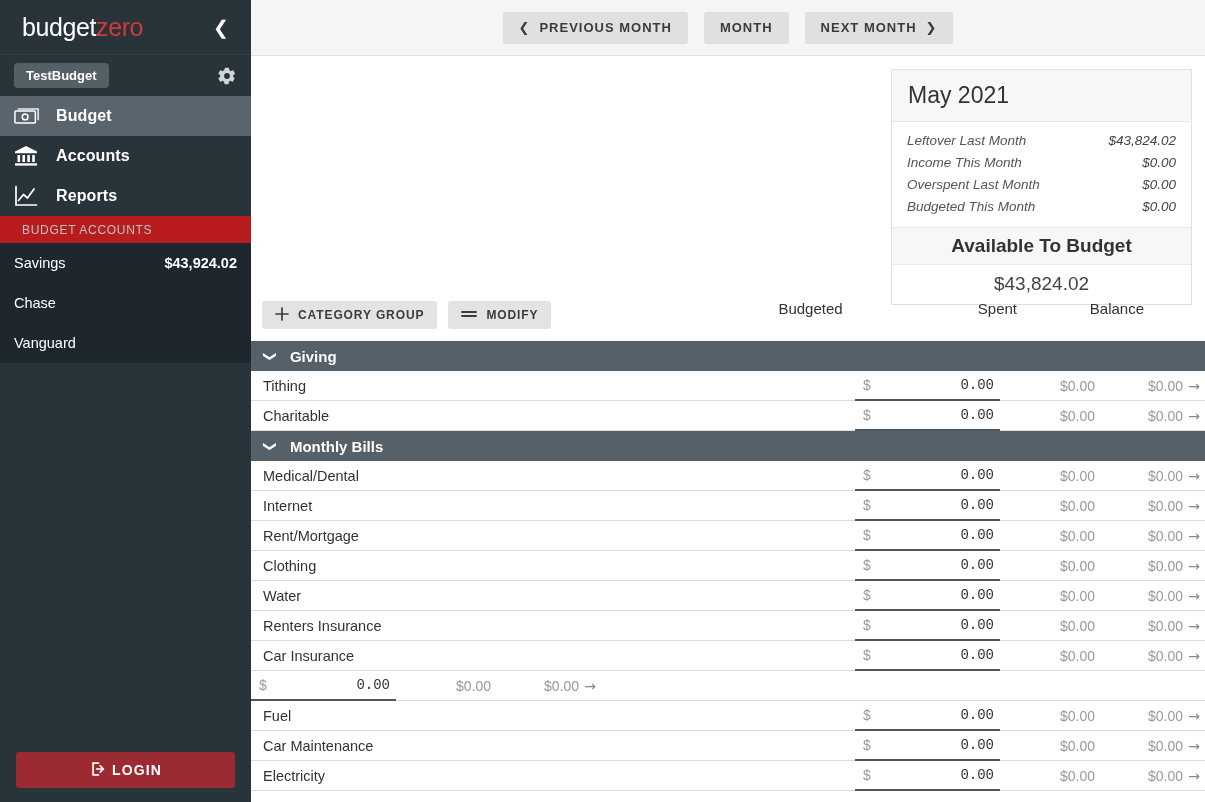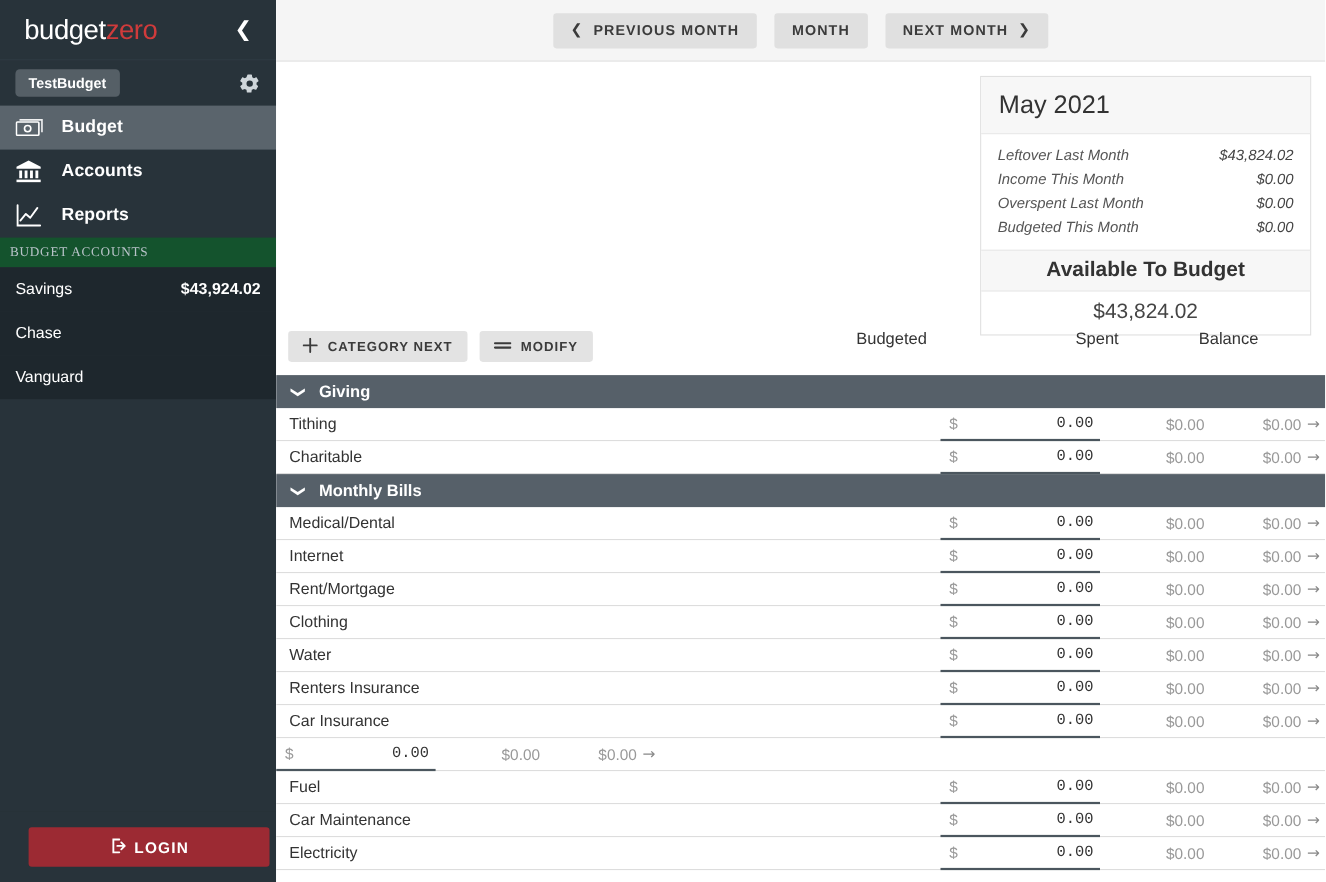--- a/index.html
+++ b/index.html
@@ -53,26 +53,25 @@
     padding-left: 14px; cursor: pointer;
     color: #ffffff;
   }
   .nav-item.active { background: #5a646c; }
   .nav-ico { width: 42px; display: flex; align-items: center; justify-content: flex-start; flex: none; }
   .nav-label { font-size: 16px; font-weight: bold; letter-spacing: .1px; }
 
   .acct-header {
     height: 27px; flex: none;
     display: flex; align-items: center;
-    padding-left: 9px;
-    background: #14532d;
+    padding-left: 22px;
+    background: #b91c1c;
     color: #b9c3c9;
     font-size: 12px; letter-spacing: .7px;
     font-weight: normal;
-    font-family: Liberation Serif, serif;
   }
   .acct-row {
     height: 40px; flex: none;
     display: flex; align-items: center;
     padding: 0 14px 0 14px;
     color: #ffffff; font-size: 14.5px;
     cursor: pointer;
     background: #1e272d;
     gap: 20px;
   }
@@ -80,21 +79,20 @@
   .sb-fill { flex: 1 1 auto; background: #28333a; }
   .login-wrap { flex: none; padding: 14px 16px 14px 16px; background: #28333a; }
   .login-btn {
     width: 100%; height: 36px;
     background: #9c2a33; color: #ffffff;
     border: none; border-radius: 3px;
     display: flex; align-items: center; justify-content: center;
     gap: 5px; cursor: pointer;
     font-size: 14px; font-weight: bold; letter-spacing: 1.1px;
     font-family: "Liberation Sans", sans-serif;
-    margin-left: 10px;
   }
 
   
   .main { flex: 1 1 auto; height: 802px; position: relative; background: #ffffff; overflow: hidden; }
   .topbar {
     height: 56px; background: #f5f5f5;
     border-bottom: 1px solid #e2e2e2;
     display: flex; align-items: center; justify-content: center;
     gap: 16px;
   }
@@ -310,21 +308,21 @@
       <div class="sum-amt">$43,824.02</div>
     </div>
 
     <div class="actions">
       <button class="abtn">
         <span>
           <svg width="14" height="14" viewBox="0 0 14 14" stroke="#3b3b3b" stroke-width="1.7">
               <path d="M7 1v12M1 7h12" stroke-linecap="round"></path>
             </svg>
         </span>
-        <span>CATEGORY NEXT</span>
+        <span>CATEGORY GROUP</span>
       </button>
       <button class="abtn">
         <span>
           <svg width="16" height="10" viewBox="0 0 16 10" stroke="#3b3b3b" stroke-width="1.9">
               <path d="M1 3h14M1 7h14" stroke-linecap="round"></path>
             </svg>
         </span>
         <span>MODIFY</span>
       </button>
     </div>

